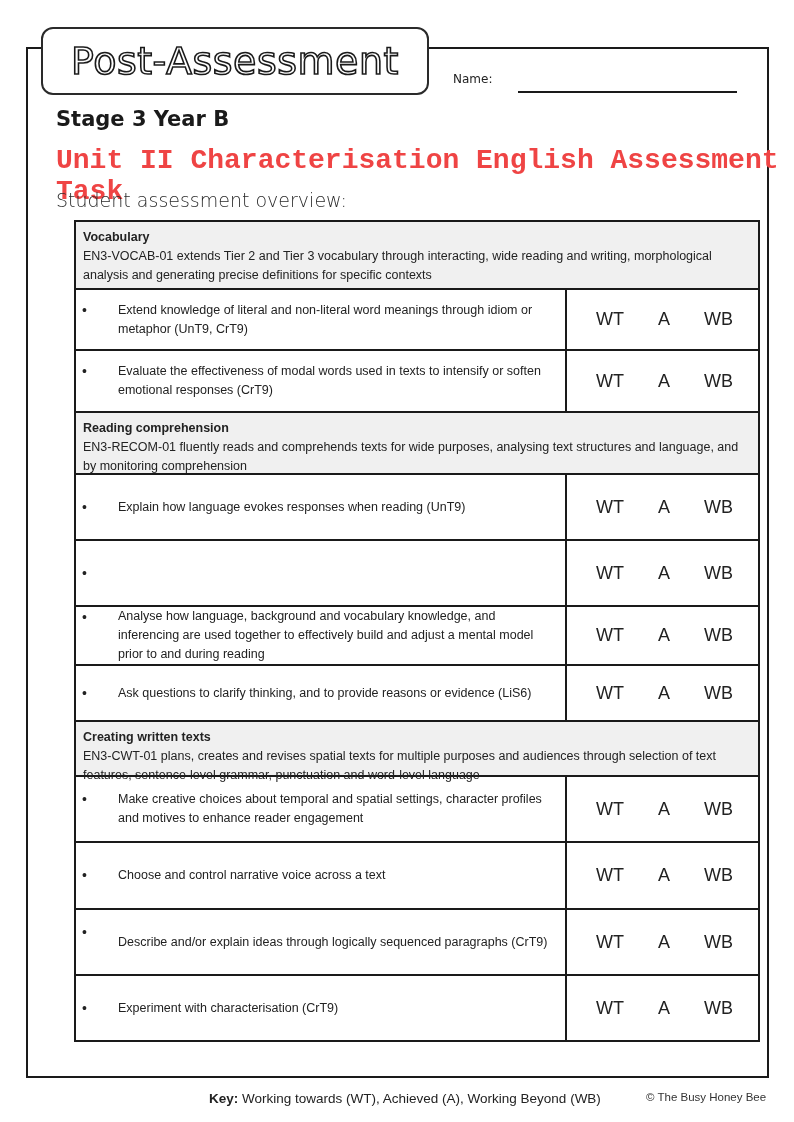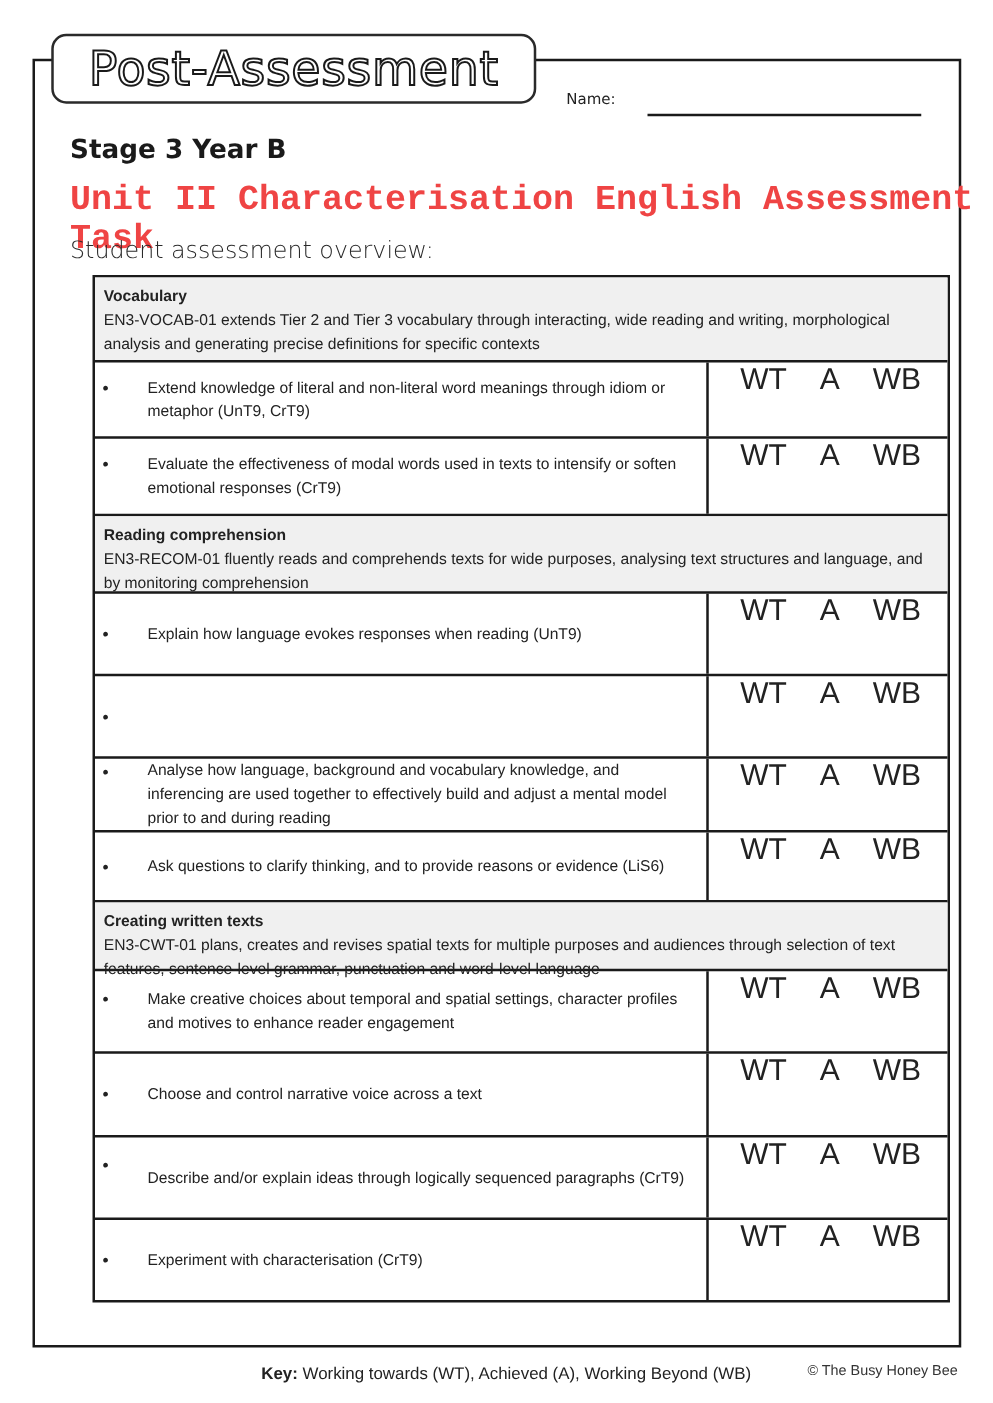--- a/index.html
+++ b/index.html
@@ -1,34 +1,34 @@
 <!DOCTYPE html>
 <html><head>
 <meta charset="utf-8">
 <style>
   html, body { margin:0; padding:0; background:#ffffff; }
   body { width:794px; height:1122px; position:relative; overflow:hidden; font-family:"Liberation Sans", sans-serif; color:#111; }
   .frame { position:absolute; left:26px; top:47px; width:743px; height:1031px; border:2px solid #1a1a1a; box-sizing:border-box; }
-  .title-badge { position:absolute; left:41px; top:27px; width:388px; height:56px; border:2px solid #2a2a2a; border-radius:12px; background:#fff; box-sizing:border-box; display:flex; align-items:center; justify-content:center; }
+  .title-badge { position:absolute; left:41px; top:27px; width:388px; height:68px; border:2px solid #2a2a2a; border-radius:12px; background:#fff; box-sizing:border-box; display:flex; align-items:center; justify-content:center; }
   .title-badge span { font-family:"DejaVu Sans", sans-serif; font-size:38px; letter-spacing:0.5px; color:#fff; -webkit-text-stroke:1.6px #1a1a1a; font-weight:normal; }
   .name-label { position:absolute; left:453px; top:72px; font-family:"DejaVu Sans", sans-serif; font-size:12px; color:#222; }
   .name-line { position:absolute; left:518px; top:91px; width:219px; border-bottom:2px solid #1a1a1a; }
   .stage { position:absolute; left:56px; top:107px; font-family:"DejaVu Sans", sans-serif; font-weight:bold; font-size:21px; color:#1a1a1a; }
   .unit { position:absolute; left:56px; top:145px; font-family:Liberation Mono, monospace; font-weight:bold; font-size:28px; color:#ef4444; }
   .overview { position:absolute; left:56px; top:189px; font-family:"DejaVu Sans", sans-serif; font-size:19px; color:#2a2a2a; font-weight:300; }
   .tbl { position:absolute; left:54px; top:220px; width:686px; border:2px solid #1a1a1a; box-sizing:border-box;margin-left:20px; }
   .sec { background:#f0f0f0; border-bottom:2px solid #1a1a1a; box-sizing:border-box; padding:6px 8px 0 7px; font-size:12.5px; line-height:19px; color:#222; }
   .sec .h { font-weight:bold; display:block; }
   .sec b { font-weight:normal; }
   .row { display:flex; border-bottom:2px solid #1a1a1a; box-sizing:border-box; }
   .row.last { border-bottom:none; }
   .row .desc { width:491px; border-right:2px solid #1a1a1a; box-sizing:border-box; display:flex; align-items:center; font-size:12.5px; line-height:19px; color:#222; }
   .row .bullet { width:42px; flex:0 0 42px; text-align:left; padding-left:6px; box-sizing:border-box; font-size:14px; align-self:flex-start; }
   .row .text { flex:1; padding-right:6px; }
-  .row .marks { flex:1; display:flex; align-items:flex-start; justify-content:space-around; font-size:24px; color:#222; padding:0 8px 0 12px; }
+  .row .marks { flex:1; display:flex; align-items:center; justify-content:space-around; font-size:18px; color:#222; padding:0 8px 0 12px; }
   .key { position:absolute; left:209px; top:1091px; font-size:13.5px; color:#222; }
   .key b { font-weight:bold; }
   .copy { position:absolute; left:646px; top:1091px; font-size:11.5px; color:#333; }
 </style>
 </head>
 <body>
 
 <div class="frame"></div>
 
 <div class="title-badge">

